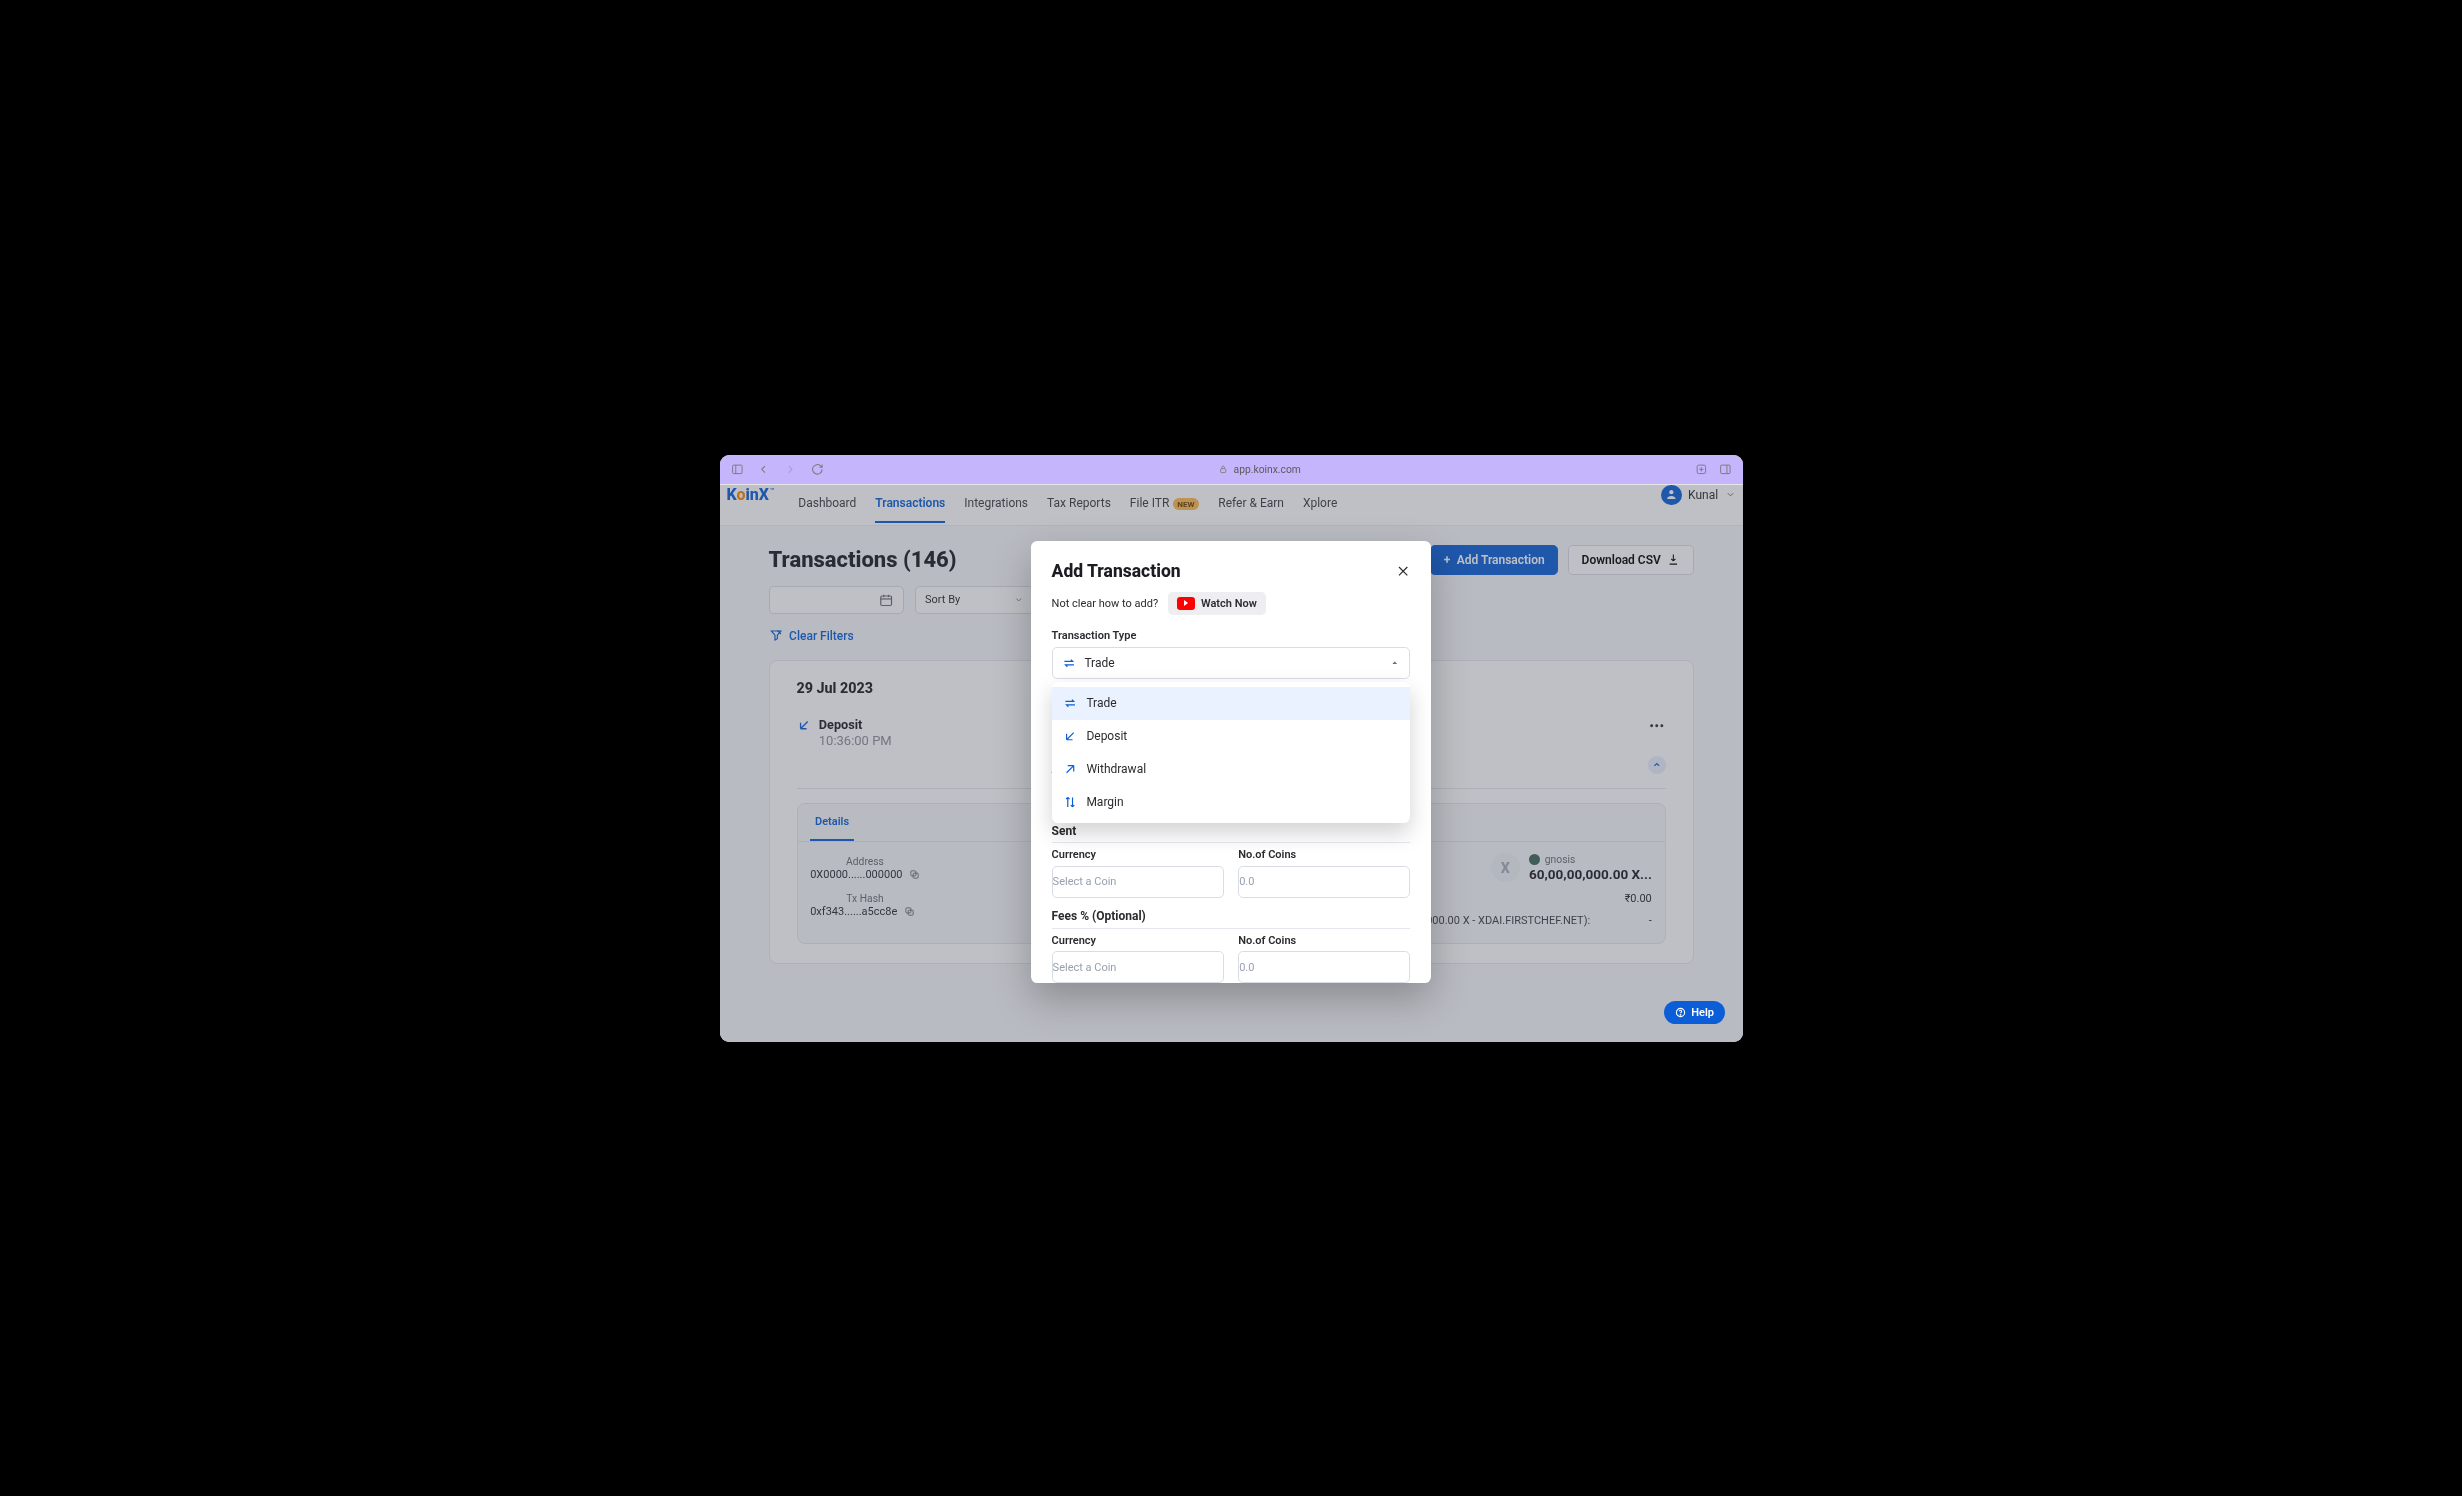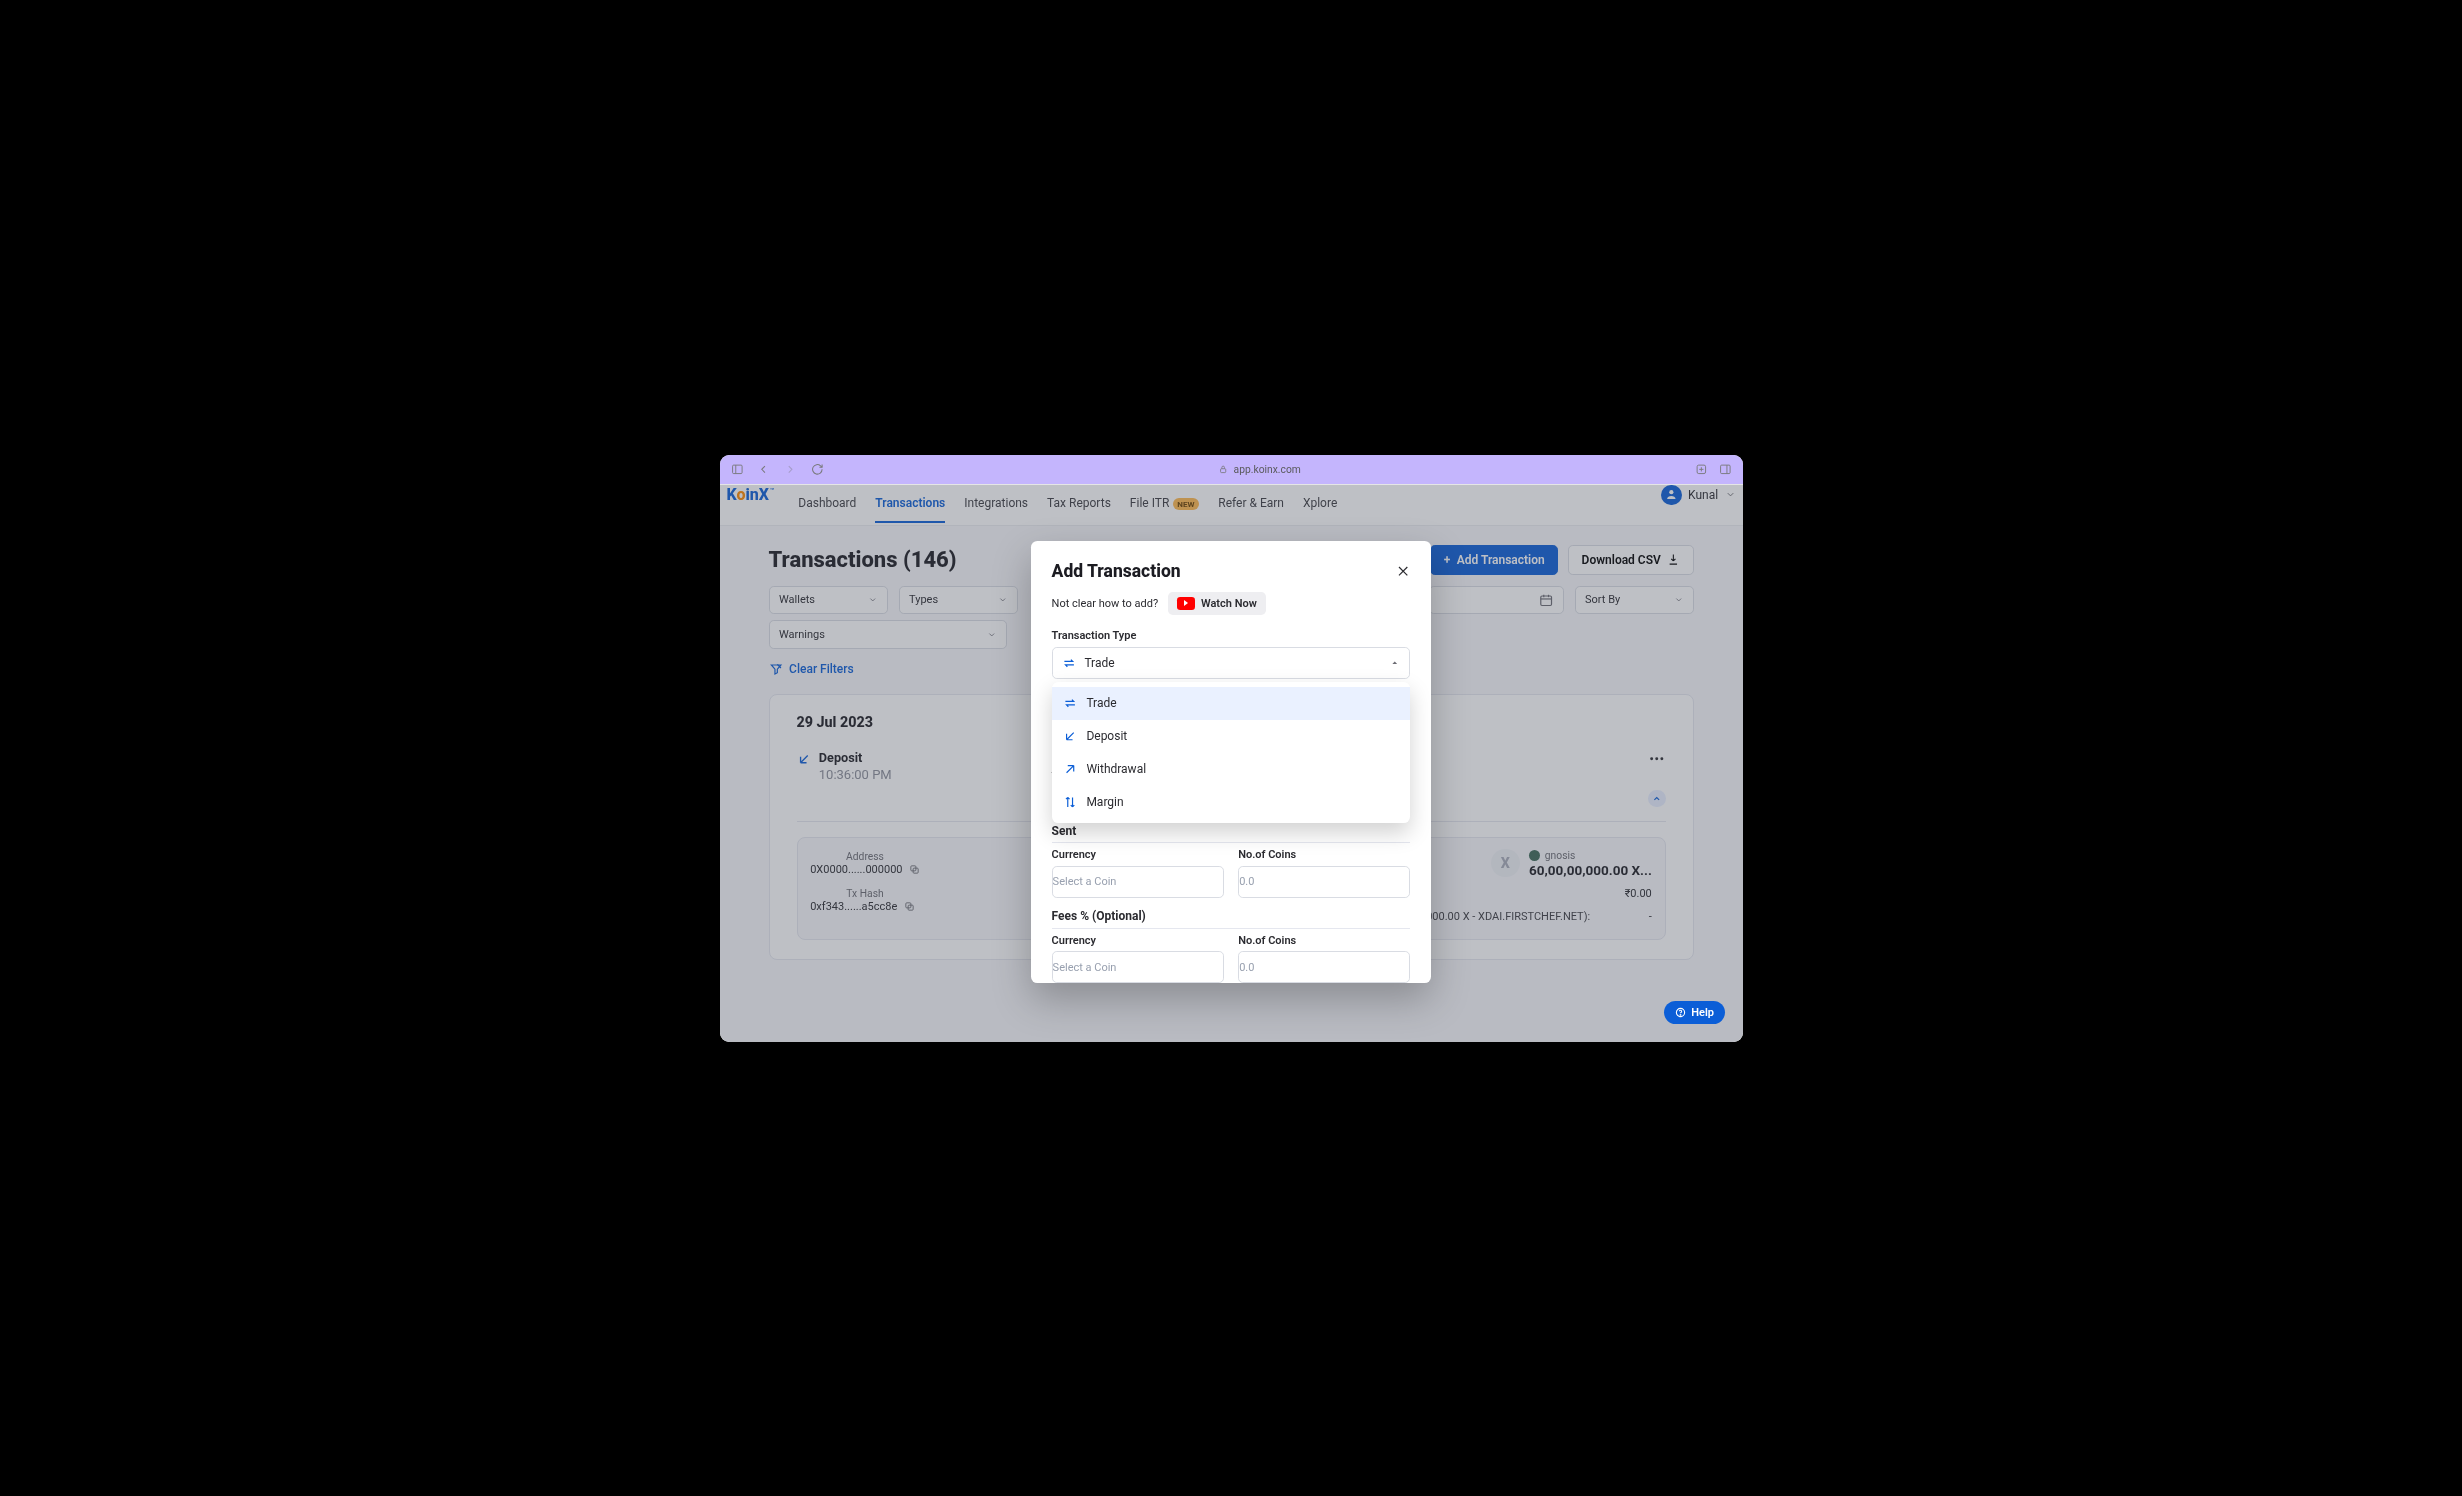--- a/index.html
+++ b/index.html
@@ -180,44 +180,20 @@
             </button>
           <button class="btn">
               <span>Download CSV</span>
               <svg width="12.7" height="12.7" viewBox="0 0 24 24" fill="none" stroke="currentColor" stroke-width="2">
                 <path d="M12 3v12m0 0l-4-4m4 4l4-4M5 21h14"></path>
               </svg>
             </button>
         </div>
       </div>
       <div class="row-wrap" style="justify-content:space-between; align-items:flex-start;">
-        <div>
-          <div class="filters">
-            <div class="select">
-                <span>Wallets</span>
-                <svg width="9.5" height="9.5" viewBox="0 0 24 24" fill="none" stroke="#6b6b72" stroke-width="2">
-                  <polyline points="6 9 12 15 18 9"></polyline>
-                </svg>
-              </div>
-            <div class="select">
-                <span>Types</span>
-                <svg width="9.5" height="9.5" viewBox="0 0 24 24" fill="none" stroke="#6b6b72" stroke-width="2">
-                  <polyline points="6 9 12 15 18 9"></polyline>
-                </svg>
-              </div>
-          </div>
-          <div class="filters filters-row2">
-            <div class="select" style="min-width:238px;">
-                <span>Warnings</span>
-                <svg width="9.5" height="9.5" viewBox="0 0 24 24" fill="none" stroke="#6b6b72" stroke-width="2">
-                  <polyline points="6 9 12 15 18 9"></polyline>
-                </svg>
-              </div>
-          </div>
-        </div>
         <div class="filters">
           <div class="select date-select">
               <svg width="14.3" height="14.3" viewBox="0 0 24 24" fill="none" stroke="#6b6b72" stroke-width="2">
                 <rect x="3" y="5" width="18" height="16" rx="2"></rect>
                 <line x1="3" y1="10" x2="21" y2="10"></line>
                 <line x1="8" y1="3" x2="8" y2="7"></line>
                 <line x1="16" y1="3" x2="16" y2="7"></line>
               </svg>
             </div>
           <div class="select">
@@ -256,20 +232,23 @@
               </svg>
             <span class="collapse-btn">
                 <svg width="9.5" height="9.5" viewBox="0 0 24 24" fill="none" stroke="currentColor" stroke-width="3">
                   <polyline points="6 15 12 9 18 15"></polyline>
                 </svg>
               </span>
           </div>
         </div>
         <div class="divider"></div>
         <div class="subcard">
+          <div class="tabs">
+            <div class="tab active">Details</div>
+          </div>
           <div style="display:flex;">
             <div class="details-body" style="flex:0 0 auto;text-align:center;">
               <div class="field-col">
                 <div>
                   <div class="f-label">Address</div>
                   <div class="f-value">
                       <span>0X0000......000000</span>
                       <svg class="copy-icon" viewBox="0 0 24 24" fill="none" stroke="currentColor" stroke-width="2">
                         <rect x="9" y="9" width="11" height="11" rx="2"></rect>
                         <rect x="4" y="4" width="11" height="11" rx="2"></rect>

